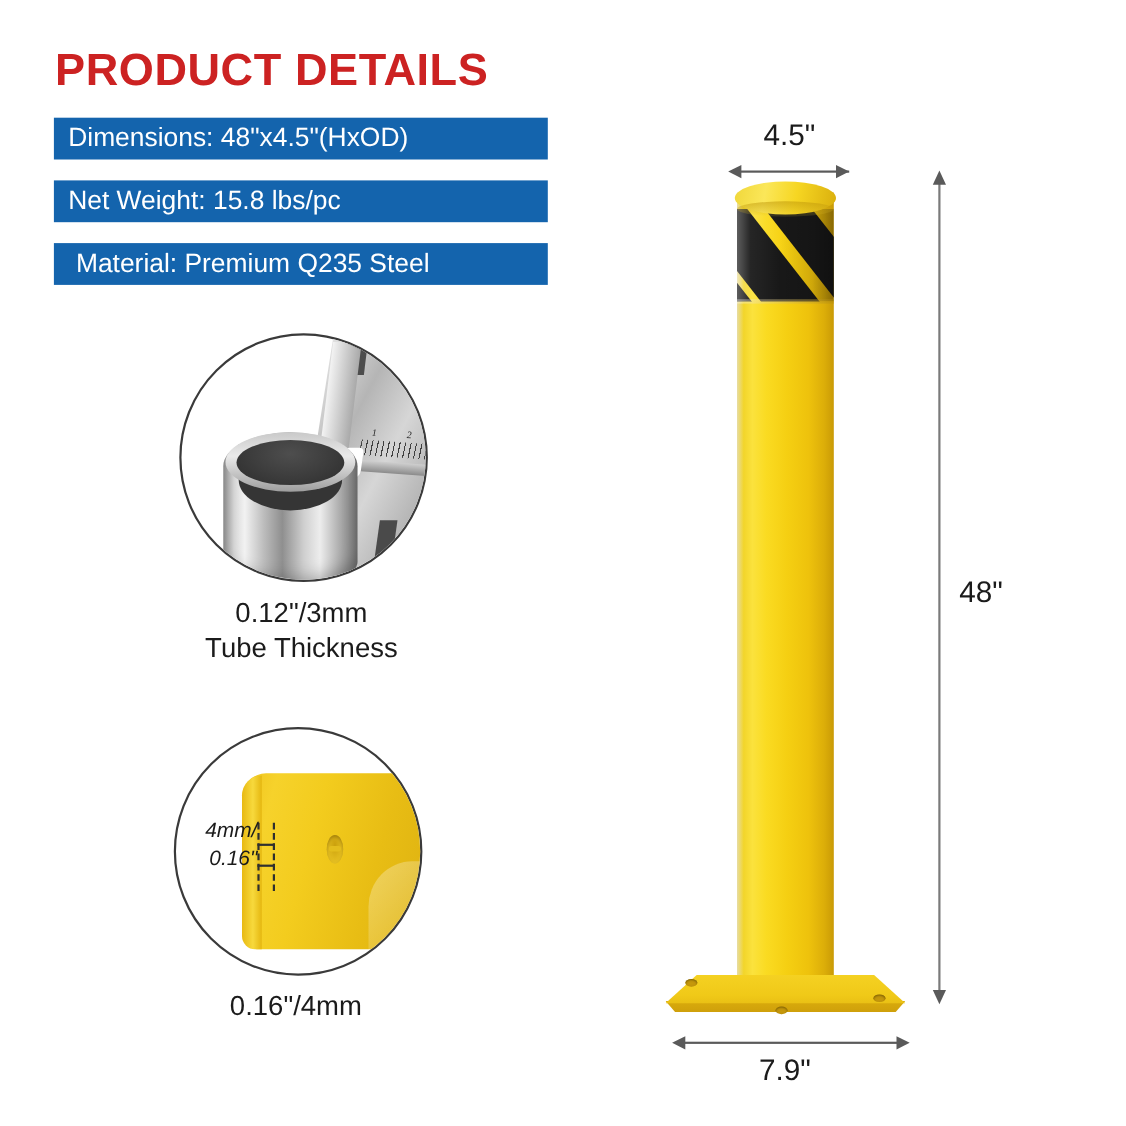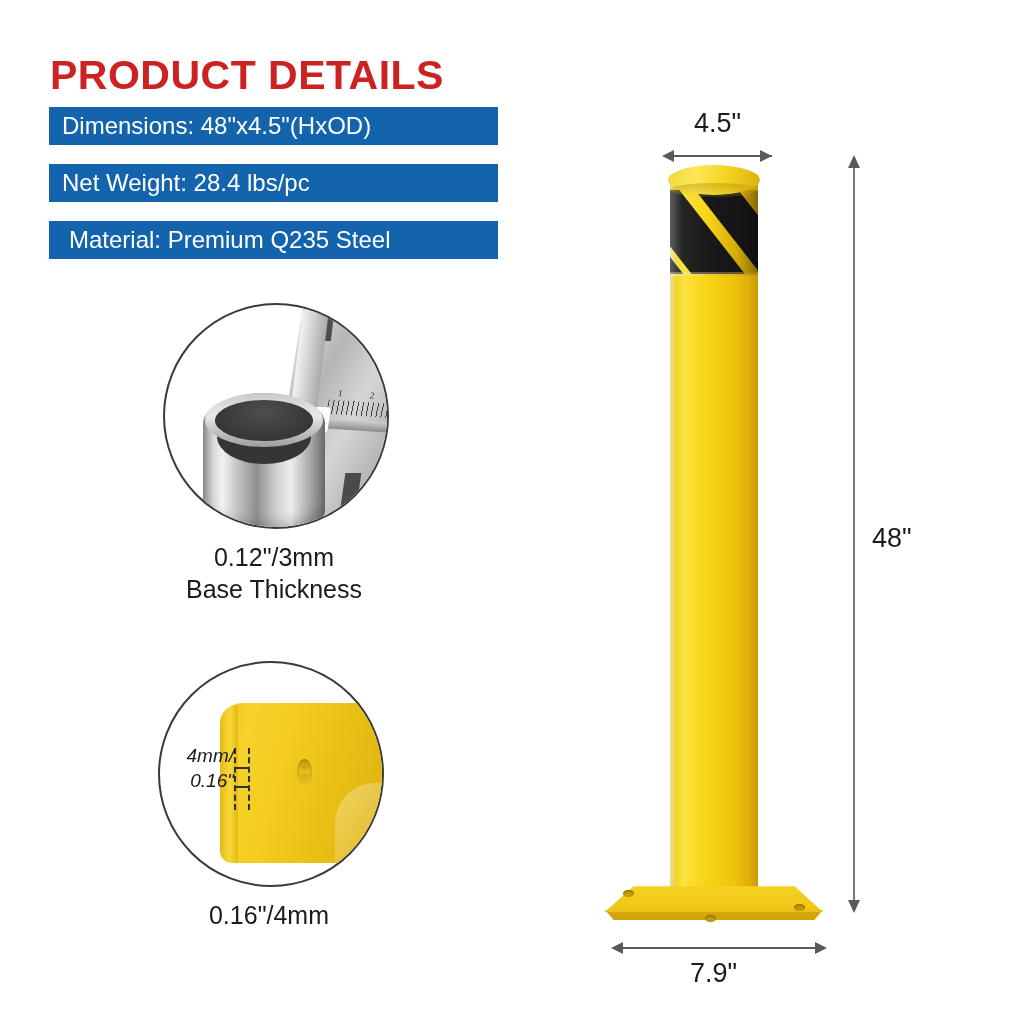--- a/index.html
+++ b/index.html
@@ -23,21 +23,20 @@
   #product-title {
     position: absolute;
     left: 50px;
     top: 43px;
     font-size: 41px;
     font-weight: bold;
     letter-spacing: 0.5px;
     color: #cc2222;
     line-height: 1;
     white-space: nowrap;
-    margin-top: 12px;
   }
 
   
   .spec-bar {
     position: absolute;
     left: 49px;
     width: 449px;
     height: 38px;
     background: #1464ad;
     color: #ffffff;
@@ -390,21 +389,21 @@
   }
 </style>
 </head>
 <body>
 
 <div id="page">
 
   <div id="product-title">PRODUCT DETAILS</div>
 
   <div class="spec-bar" id="spec-bar-0">Dimensions: 48"x4.5"(HxOD)</div>
-  <div class="spec-bar" id="spec-bar-1">Net Weight: 28.4 lbs/pc</div>
+  <div class="spec-bar" id="spec-bar-1">Net Weight: 15.8 lbs/pc</div>
   <div class="spec-bar" id="spec-bar-2">Material: Premium Q235 Steel</div>
 
   <div class="inset" id="inset-tube">
     <div class="inset-circle">
       <div class="tube-art">
         <div class="caliper-body"></div>
         <div class="caliper-dark-lo"></div>
         <div class="caliper-bar"></div>
         <div class="caliper-scale">
           <div class="caliper-num" style="left:8px; top:0;">1</div>
@@ -416,21 +415,21 @@
         <div class="caliper-slot"></div>
         <div class="caliper-dot"></div>
         <div class="tube-outer"></div>
         <div class="tube-bore-deep"></div>
         <div class="tube-rim"></div>
         <div class="tube-bore"></div>
       </div>
     </div>
     <div class="inset-caption">
       <div>0.12"/3mm</div>
-      <div>Base Thickness</div>
+      <div>Tube Thickness</div>
     </div>
   </div>
 
   <div class="inset" id="inset-base">
     <div class="inset-circle">
       <div class="base-art">
         <div class="base-plate"></div>
         <div class="base-plate-edge"></div>
         <div class="base-gloss"></div>
         <div class="base-hole"></div>

